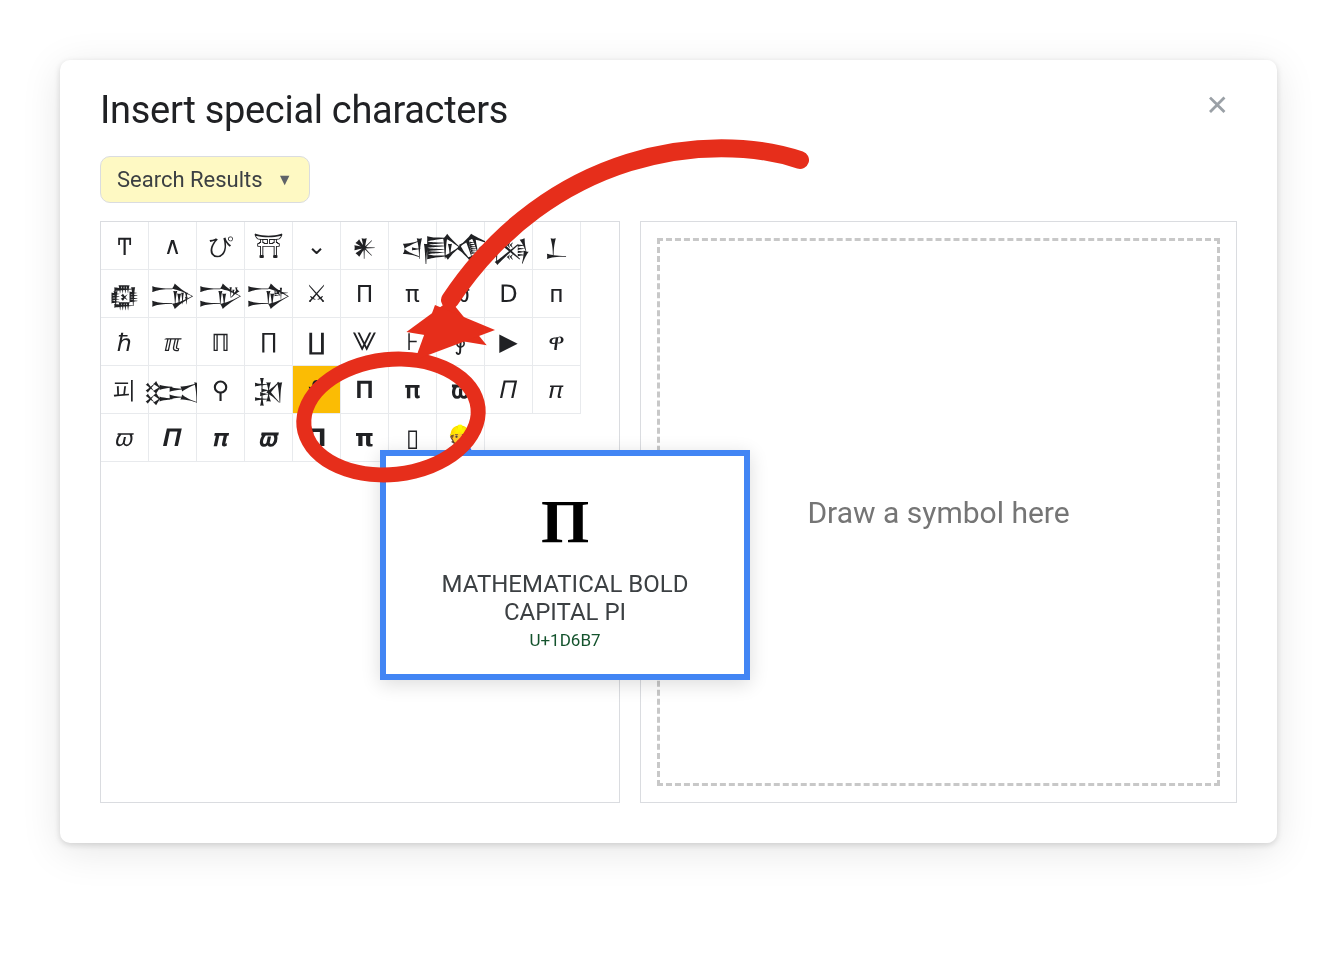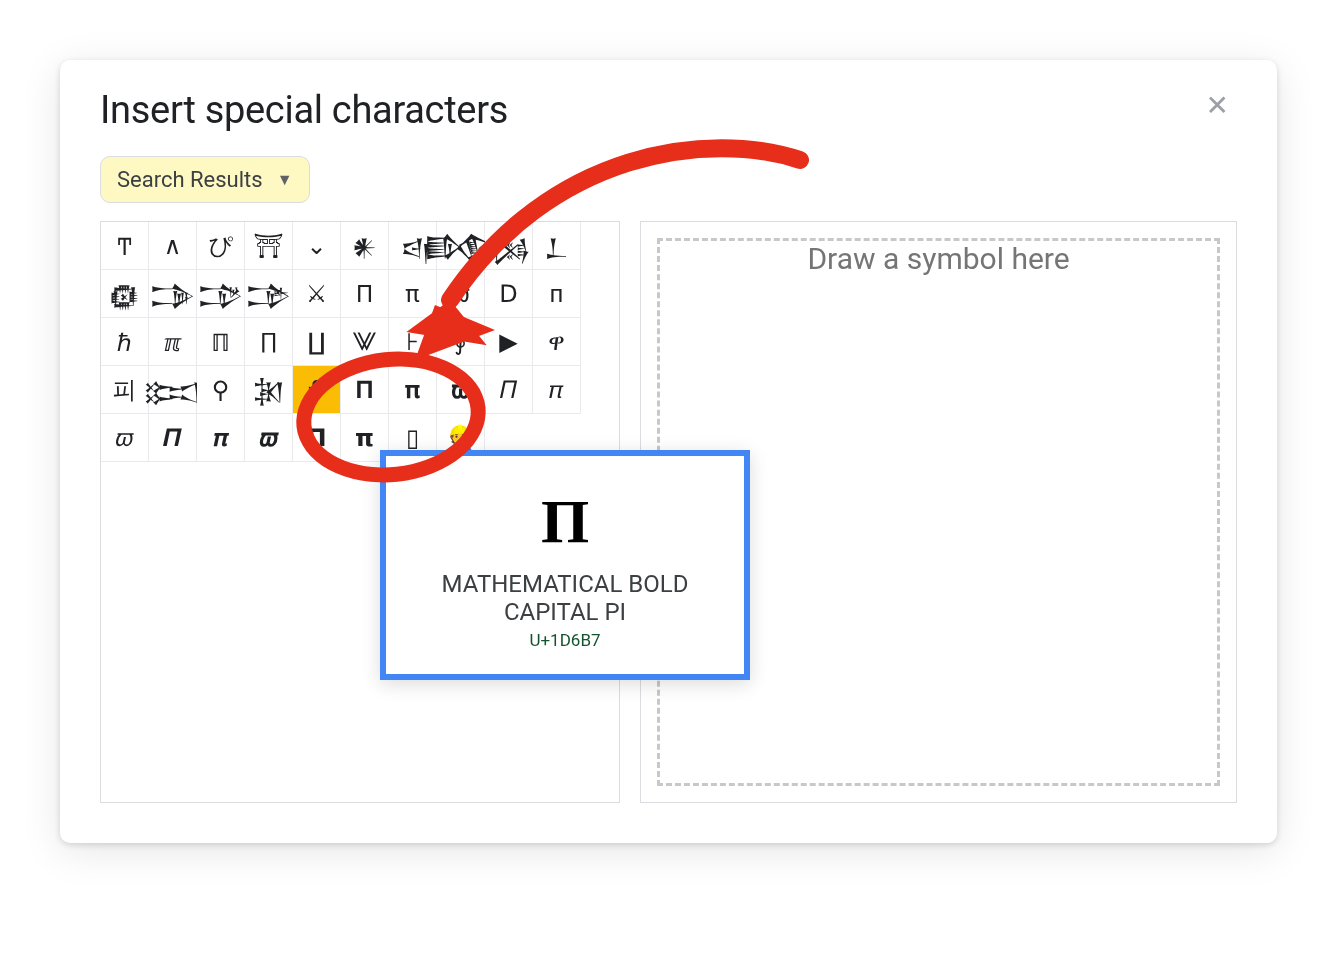--- a/index.html
+++ b/index.html
@@ -129,20 +129,21 @@
   .draw-area-outer {
     border: 1px solid #dadce0;
     flex: 1;
     padding: 16px;
     display: flex;
   }
   .draw-area-inner {
     border: 3px dashed #c8c8c8;
     flex: 1;
     display: flex;
+    align-items: center;
     justify-content: center;
     color: #757575;
     font-size: 30px;
   }
   
   .tooltip-card {
     position: absolute;
     top: 450px;
     left: 380px;
     width: 370px;

